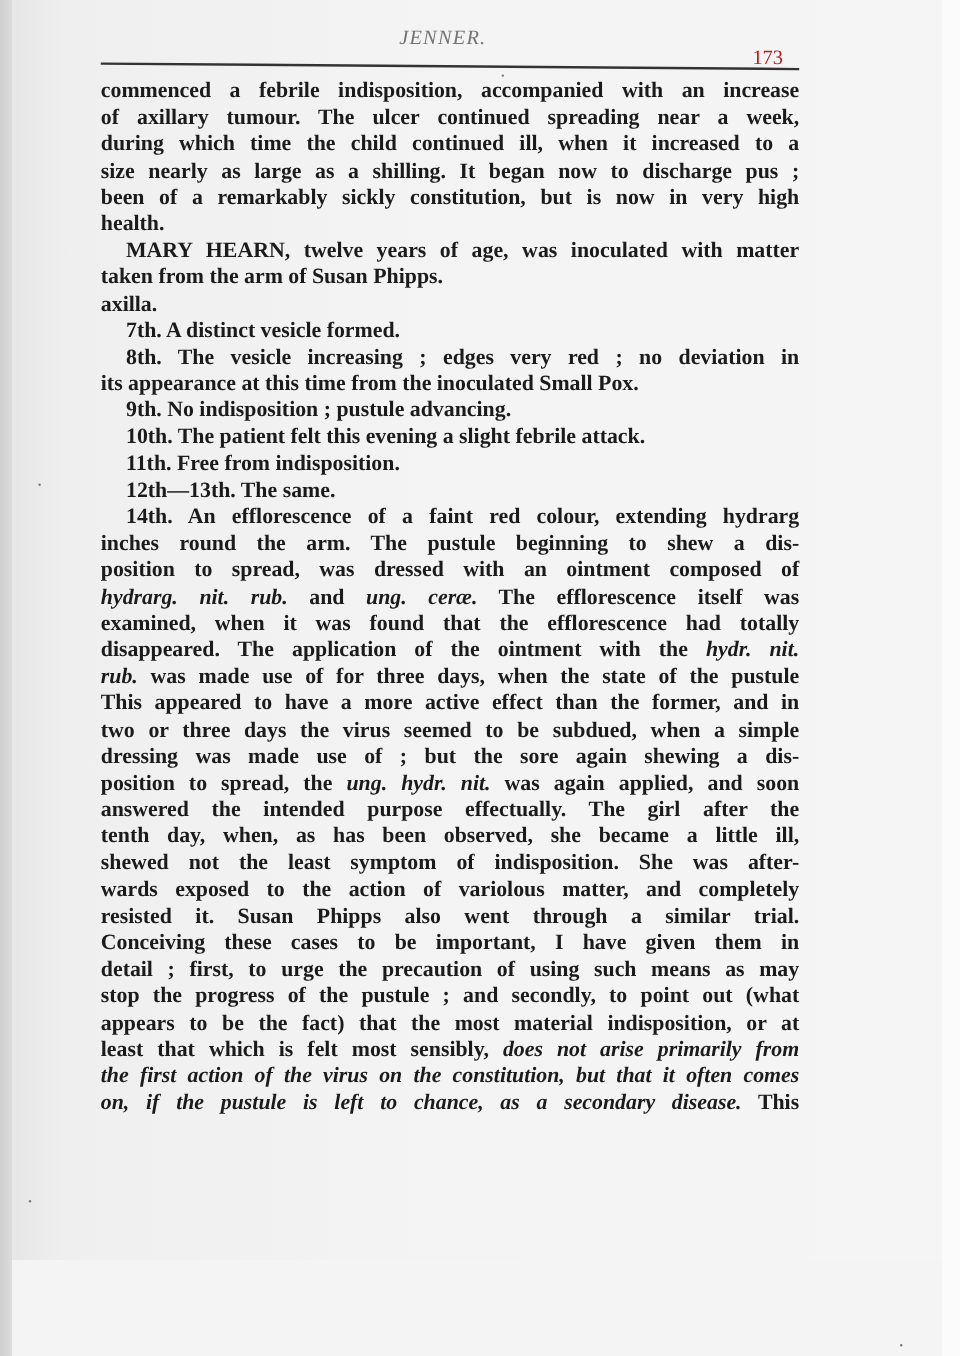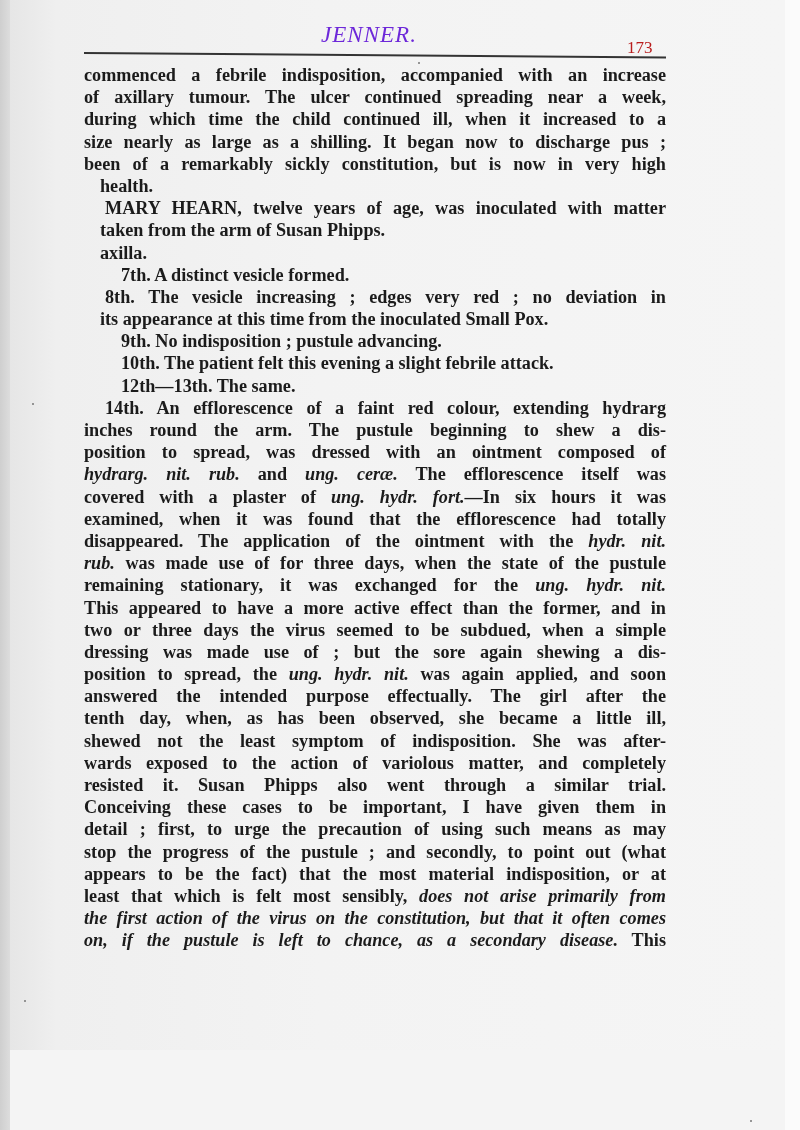--- a/index.html
+++ b/index.html
@@ -38,23 +38,23 @@
       right: 0; top: 0;
       width: 15px; height: 1130px;
       background: #fbfbfb;
     }
     .running-head {
       position: absolute;
       left: 0; top: 22px;
       width: 732px;
       text-align: center;
       font-style: italic;
-      font-size: 23px;
+      font-size: 17px;
       letter-spacing: 1px;
-      color: #6d28d9;
+      color: #737373;
     }
     .running-head span { margin-left: 6px; }
     .page-number {
       position: absolute;
       left: 627px; top: 38px;
       font-size: 17px;
       color: #b91c1c;
     }
     .head-rule {
       position: absolute;
@@ -76,21 +76,20 @@
     .line {
       display: block;
       white-space: nowrap;
       text-align: justify;
       text-align-last: justify;
       height: 22.2px;
       font-weight: bold;
     }
     .line.last {
       text-align-last: left;
-      margin-left: 16px;
     }
     .line.indent { padding-left: 21px; }
     em { font-style: italic; }
     .speck {
       position: absolute;
       width: 2px; height: 2px;
       background: #777;
       border-radius: 1px;
     }
   </style>
@@ -116,30 +115,29 @@
     <span class="line"><span>been of a remarkably sickly constitution, but is now in very high</span></span>
     <span class="line last"><span>health.</span></span>
     <span class="line indent"><span>MARY HEARN, twelve years of age, was inoculated with matter</span></span>
     <span class="line last"><span>taken from the arm of Susan Phipps.</span></span>
     <span class="line last"><span>axilla.</span></span>
     <span class="line indent last"><span>7th. A distinct vesicle formed.</span></span>
     <span class="line indent"><span>8th. The vesicle increasing ; edges very red ; no deviation in</span></span>
     <span class="line last"><span>its appearance at this time from the inoculated Small Pox.</span></span>
     <span class="line indent last"><span>9th. No indisposition ; pustule advancing.</span></span>
     <span class="line indent last"><span>10th. The patient felt this evening a slight febrile attack.</span></span>
+    <span class="line indent last"><span>11th. Free from indisposition.</span></span>
     <span class="line indent last"><span>12th—13th. The same.</span></span>
     <span class="line indent"><span>14th. An efflorescence of a faint red colour, extending hydrarg</span></span>
     <span class="line"><span>inches round the arm.  The pustule beginning to shew a dis-</span></span>
     <span class="line"><span>position to spread, was dressed with an ointment composed of</span></span>
     <span class="line"><em>hydrarg. nit. rub.</em><span> and </span><em>ung. ceræ.</em><span>  The efflorescence itself was</span></span>
-    <span class="line"><span>covered with a plaster of </span><em>ung. hydr. fort.</em><span>—In six hours it was</span></span>
     <span class="line"><span>examined, when it was found that the efflorescence had totally</span></span>
     <span class="line"><span>disappeared.  The application of the ointment with the </span><em>hydr. nit.</em></span>
     <span class="line"><em>rub.</em><span> was made use of for three days, when the state of the pustule</span></span>
-    <span class="line"><span>remaining stationary, it was exchanged for the </span><em>ung. hydr. nit.</em></span>
     <span class="line"><span>This appeared to have a more active effect than the former, and in</span></span>
     <span class="line"><span>two or three days the virus seemed to be subdued, when a simple</span></span>
     <span class="line"><span>dressing was made use of ; but the sore again shewing a dis-</span></span>
     <span class="line"><span>position to spread, the </span><em>ung. hydr. nit.</em><span> was again applied, and soon</span></span>
     <span class="line"><span>answered the intended purpose effectually.  The girl after the</span></span>
     <span class="line"><span>tenth day, when, as has been observed, she became a little ill,</span></span>
     <span class="line"><span>shewed not the least symptom of indisposition.  She was after-</span></span>
     <span class="line"><span>wards exposed to the action of variolous matter, and completely</span></span>
     <span class="line"><span>resisted it.  Susan Phipps also went through a similar trial.</span></span>
     <span class="line"><span>Conceiving these cases to be important, I have given them in</span></span>

